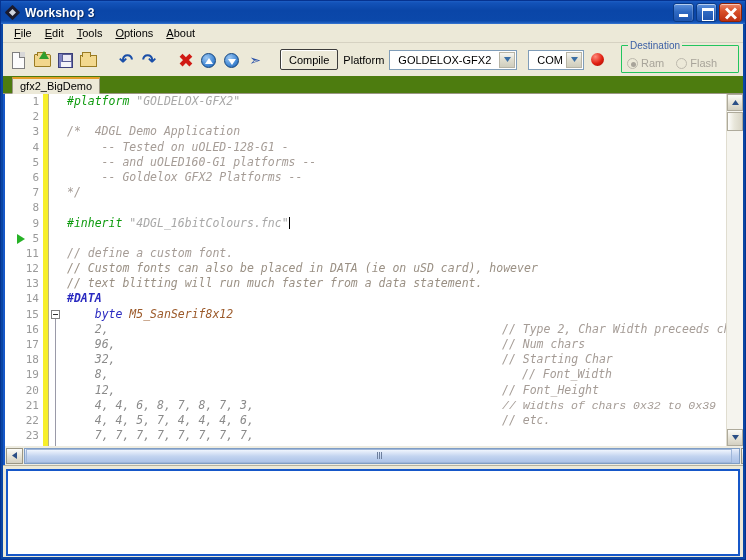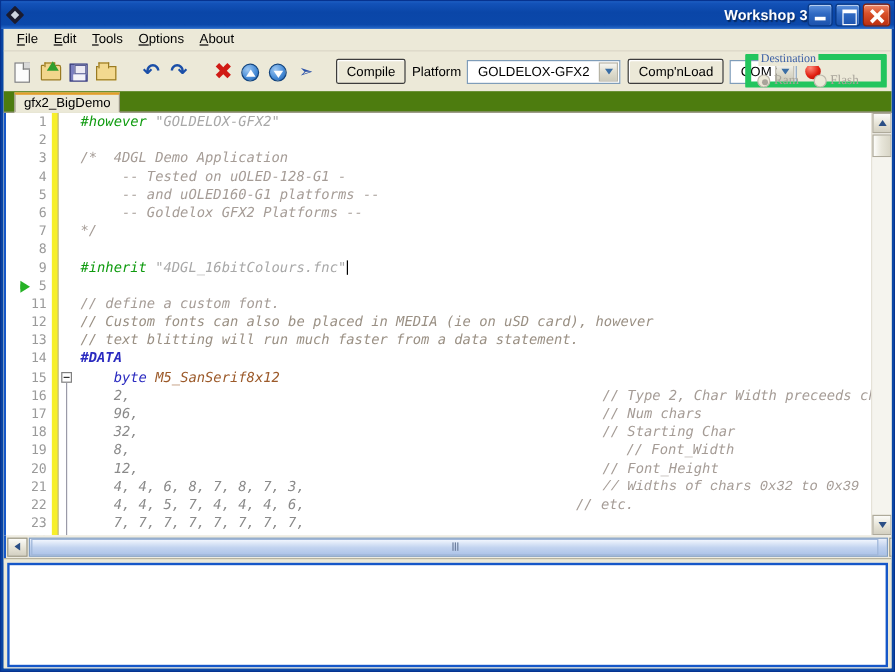--- a/index.html
+++ b/index.html
@@ -27,21 +27,20 @@
   .titlebar {
     height: 23px;
     flex: 0 0 23px;
     background: linear-gradient(to bottom,
       #1e5fc4 0%, #1352b8 8%, #0a46a8 40%,
       #0b48aa 85%, #1d5ec0 95%, #3d7bd4 100%);
     display: flex;
     align-items: center;
     padding: 0 2px 0 4px;
     position: relative;
-    text-align: right;
   }
   .title-icon {
     width: 16px; height: 16px;
     margin-right: 4px;
     position: relative;
     flex: 0 0 16px;
   }
   .title-icon .diamond {
     position: absolute;
     left: 2px; top: 2px;
@@ -313,23 +312,22 @@
     border-radius: 50%;
     background: radial-gradient(circle at 34% 28%, #ff8a7a 0%, #e01e10 55%, #9c0d04 100%);
     margin-left: 7px;
     flex: 0 0 13px;
   }
 
   .destgroup {
     position: absolute;
     right: 4px; top: 2px;
     width: 118px; height: 28px;
-    border: 5px solid #22c55e;
+    border: 1px solid #22c55e;
     border-radius: 1px;
-    font-family: Liberation Serif, serif;
   }
   .destgroup .dest-legend {
     position: absolute;
     left: 6px; top: -6px;
     background: #ece9d8;
     padding: 0 2px;
     font-size: 10px;
     color: #3b5fa5;
   }
   .destgroup .radios {
@@ -671,21 +669,20 @@
       <div class="tb-label">Platform</div>
       <div class="tb-combo" style="width:128px">
         <span>GOLDELOX-GFX2</span>
         <span class="combo-btn">
           <svg width="7" height="5" viewBox="0 0 7 5">
               <path d="M0 0 L3.5 5 L7 0 Z" fill="#3a6ea5"></path>
             </svg>
         </span>
       </div>
       <div style="width:6px;flex:0 0 6px"></div>
-      <div class="tb-button">Comp'nLoad</div>
       <div style="width:5px;flex:0 0 5px"></div>
       <div class="tb-combo" style="width:56px">
         <span>COM 3</span>
         <span class="combo-btn">
           <svg width="7" height="5" viewBox="0 0 7 5">
               <path d="M0 0 L3.5 5 L7 0 Z" fill="#3a6ea5"></path>
             </svg>
         </span>
       </div>
       <span class="led"></span>
@@ -742,42 +739,42 @@
               <div class="ln">23</div>
               <div class="ln">24</div>
               <div class="bookmark-arrow" style="top: 139.8px;"></div>
             </div>
           <div class="gutter-stripe"></div>
           <div class="gutter-fold" id="gutter-fold">
               <div class="fold-box" style="top: 215.8px;"></div>
               <div class="fold-line" style="top: 224.8px; height: 152px;"></div>
             </div>
           <div class="code-area" id="code-area">
-              <div class="code-line"><span class="tok-pre">#however</span><span class="tok-plain"> </span><span class="tok-str">"GOLDELOX-GFX2"</span></div>
+              <div class="code-line"><span class="tok-pre">#platform</span><span class="tok-plain"> </span><span class="tok-str">"GOLDELOX-GFX2"</span></div>
               <div class="code-line"></div>
               <div class="code-line"><span class="tok-cmt">/*  4DGL Demo Application</span></div>
               <div class="code-line"><span class="tok-cmt">     -- Tested on uOLED-128-G1 -</span></div>
               <div class="code-line"><span class="tok-cmt">     -- and uOLED160-G1 platforms --</span></div>
               <div class="code-line"><span class="tok-cmt">     -- Goldelox GFX2 Platforms --</span></div>
               <div class="code-line"><span class="tok-cmt">*/</span></div>
               <div class="code-line"></div>
               <div class="code-line"><span class="tok-pre">#inherit</span><span class="tok-plain"> </span><span class="tok-str">"4DGL_16bitColours.fnc"</span><span class="caret"></span></div>
               <div class="code-line"></div>
               <div class="code-line"><span class="tok-cmt">// define a custom font.</span></div>
-              <div class="code-line"><span class="tok-cmt2">// Custom fonts can also be placed in MEDIA (ie on uSD card), however</span></div>
+              <div class="code-line"><span class="tok-cmt2">// Custom fonts can also be placed in DATA (ie on uSD card), however</span></div>
               <div class="code-line"><span class="tok-cmt2">// text blitting will run much faster from a data statement.</span></div>
               <div class="code-line"><span class="tok-dir">#DATA</span></div>
               <div class="code-line"><span class="tok-plain">    </span><span class="tok-kw">byte</span><span class="tok-plain"> </span><span class="tok-id">M5_SanSerif8x12</span></div>
               <div class="code-line" style="position: relative;"><span class="tok-plain">    </span><span class="tok-num">2,</span><span class="tok-cmt" style="position: absolute; left: 435px;">// Type 2, Char Width preceeds ch</span></div>
               <div class="code-line" style="position: relative;"><span class="tok-plain">    </span><span class="tok-num">96,</span><span class="tok-cmt" style="position: absolute; left: 435px;">// Num chars</span></div>
               <div class="code-line" style="position: relative;"><span class="tok-plain">    </span><span class="tok-num">32,</span><span class="tok-cmt" style="position: absolute; left: 435px;">// Starting Char</span></div>
               <div class="code-line" style="position: relative;"><span class="tok-plain">    </span><span class="tok-num">8,</span><span class="tok-cmt" style="position: absolute; left: 455px;">// Font_Width</span></div>
               <div class="code-line" style="position: relative;"><span class="tok-plain">    </span><span class="tok-num">12,</span><span class="tok-cmt" style="position: absolute; left: 435px;">// Font_Height</span></div>
               <div class="code-line" style="position: relative;"><span class="tok-plain">    </span><span class="tok-num">4, 4, 6, 8, 7, 8, 7, 3,</span><span class="tok-cmt" style="position: absolute; left: 435px; font-family: Liberation Mono, monospace;">// Widths of chars 0x32 to 0x39</span></div>
-              <div class="code-line" style="position: relative;"><span class="tok-plain">    </span><span class="tok-num">4, 4, 5, 7, 4, 4, 4, 6,</span><span class="tok-cmt" style="position: absolute; left: 413px;">// etc.</span></div>
+              <div class="code-line" style="position: relative;"><span class="tok-plain">    </span><span class="tok-num">4, 4, 5, 7, 4, 4, 4, 6,</span><span class="tok-cmt" style="position: absolute; left: 435px;">// etc.</span></div>
               <div class="code-line"><span class="tok-plain">    </span><span class="tok-num">7, 7, 7, 7, 7, 7, 7, 7,</span></div>
             </div>
         </div>
 
         <div class="vscroll">
           <div class="sb-btn">
             <svg width="7" height="5" viewBox="0 0 7 5">
                 <path d="M3.5 0 L7 5 L0 5 Z" fill="#2b4f86"></path>
               </svg>
           </div>

